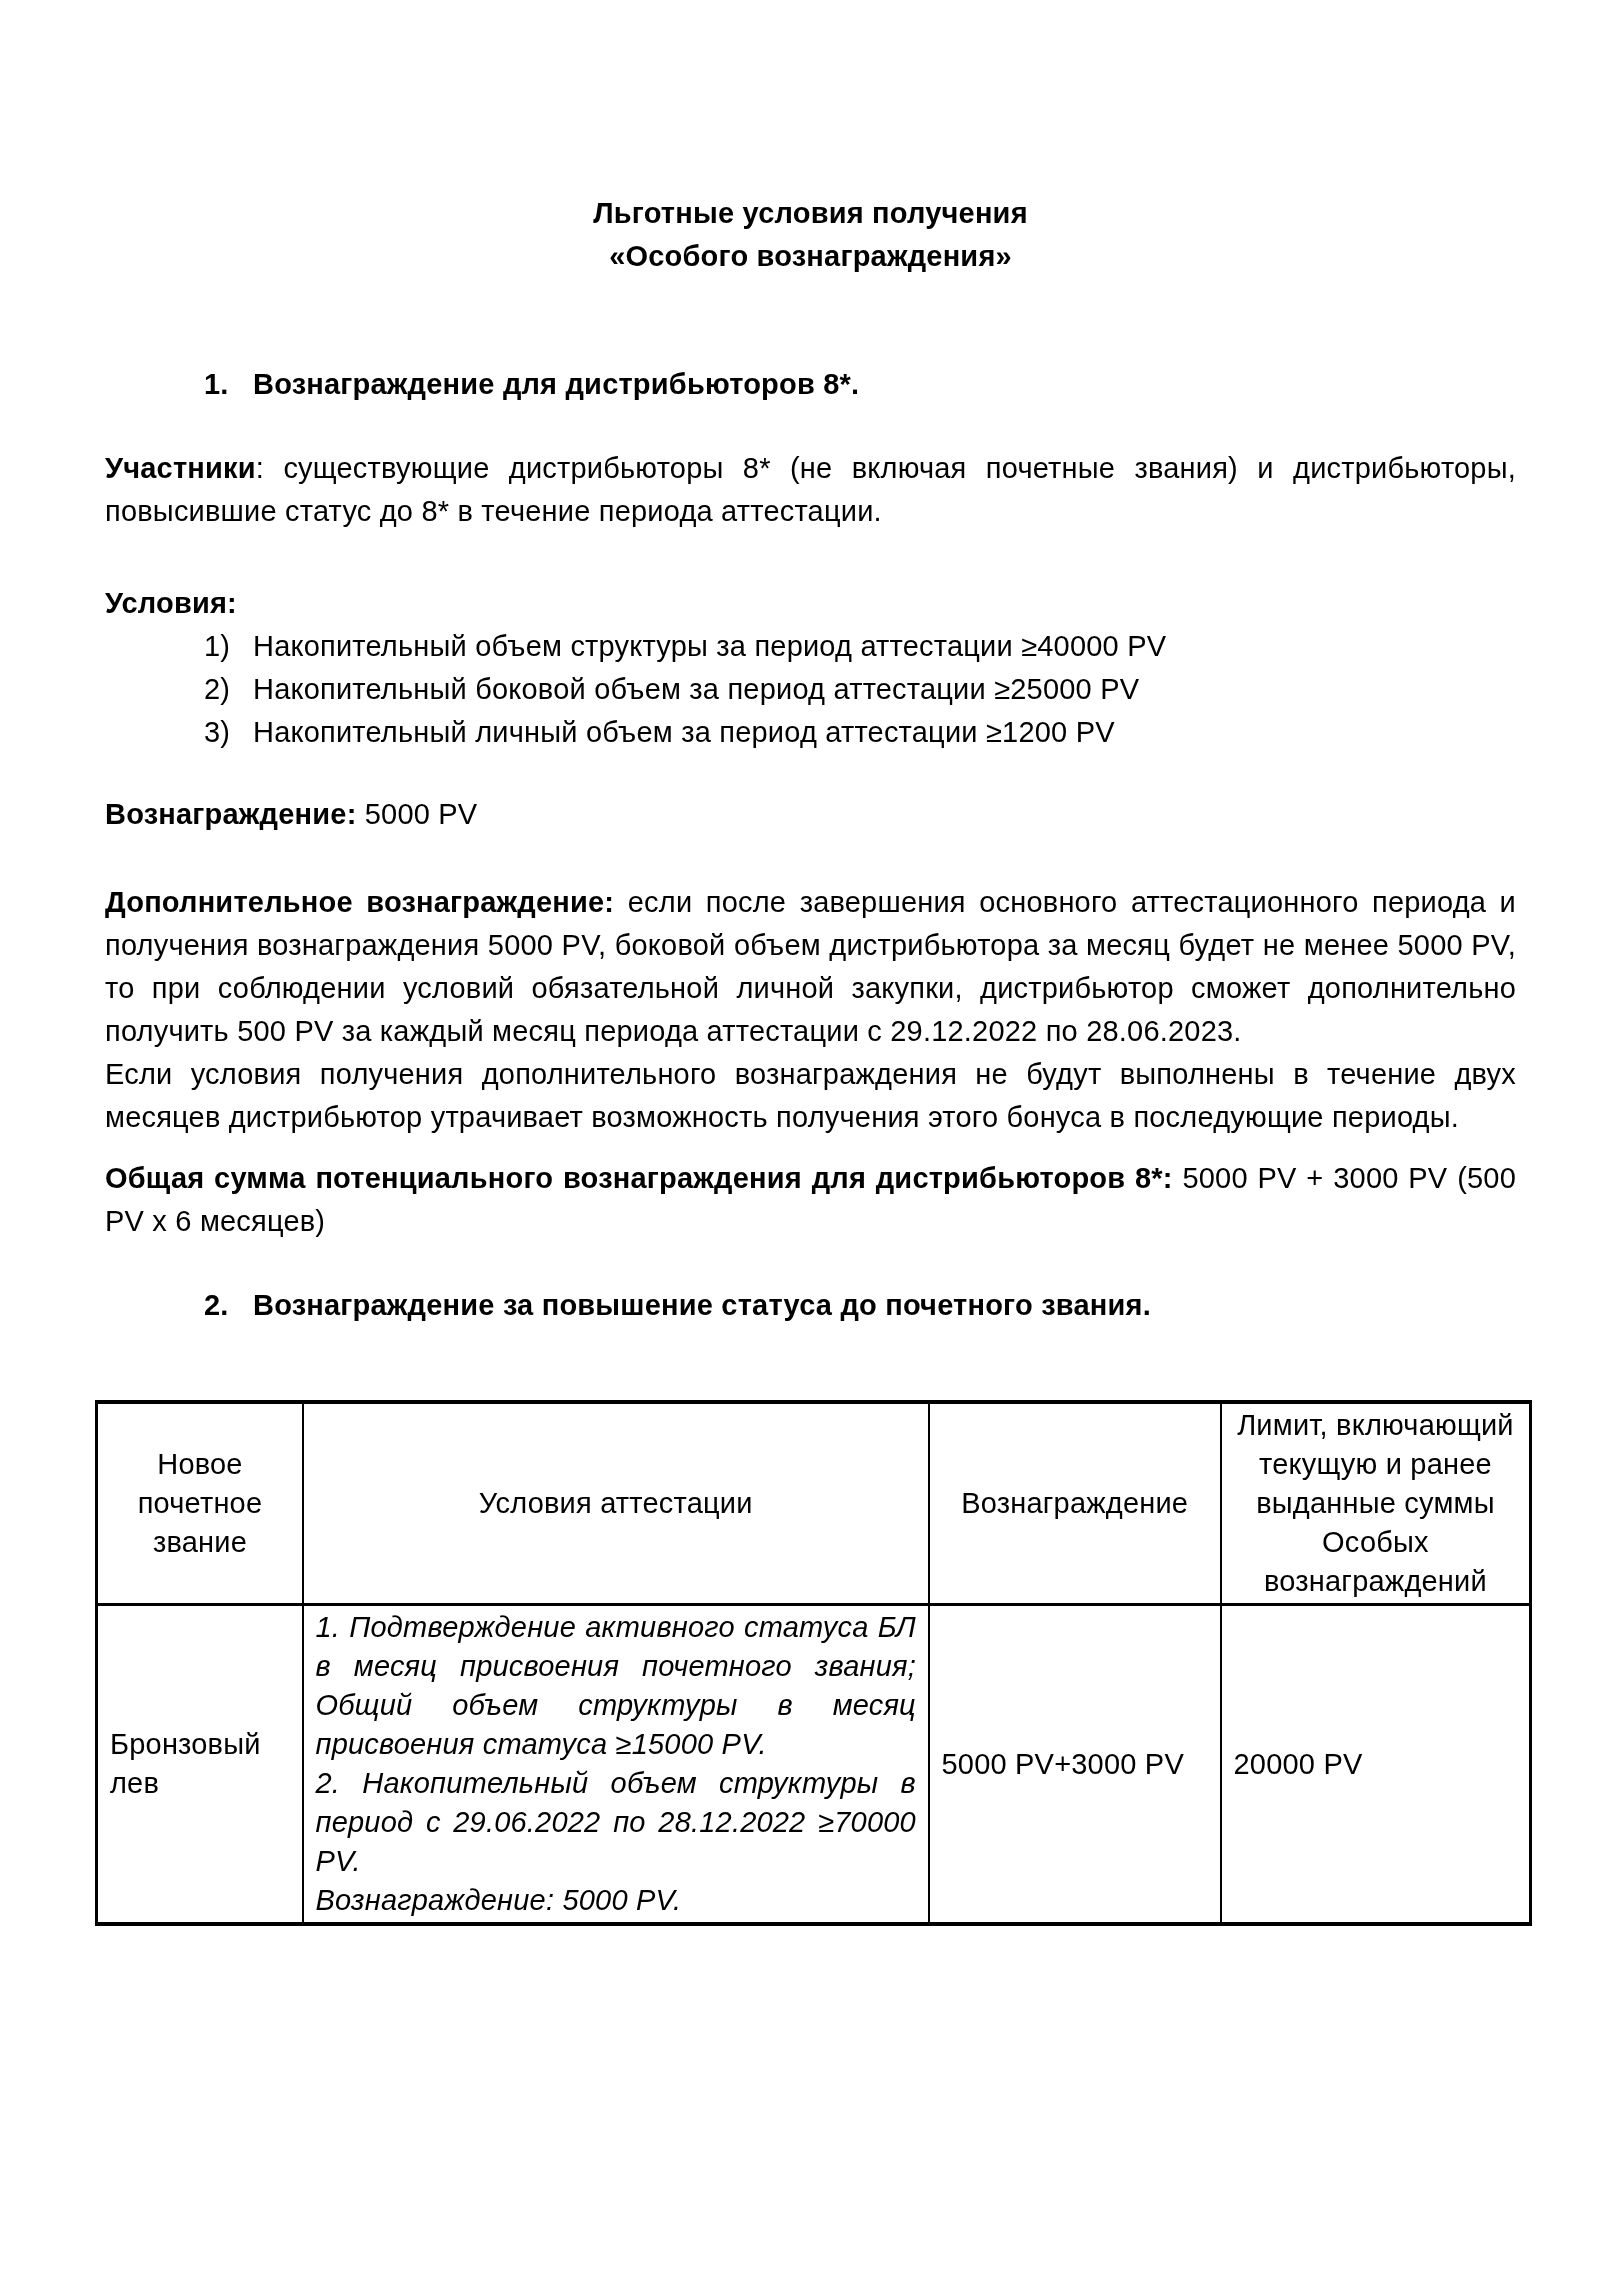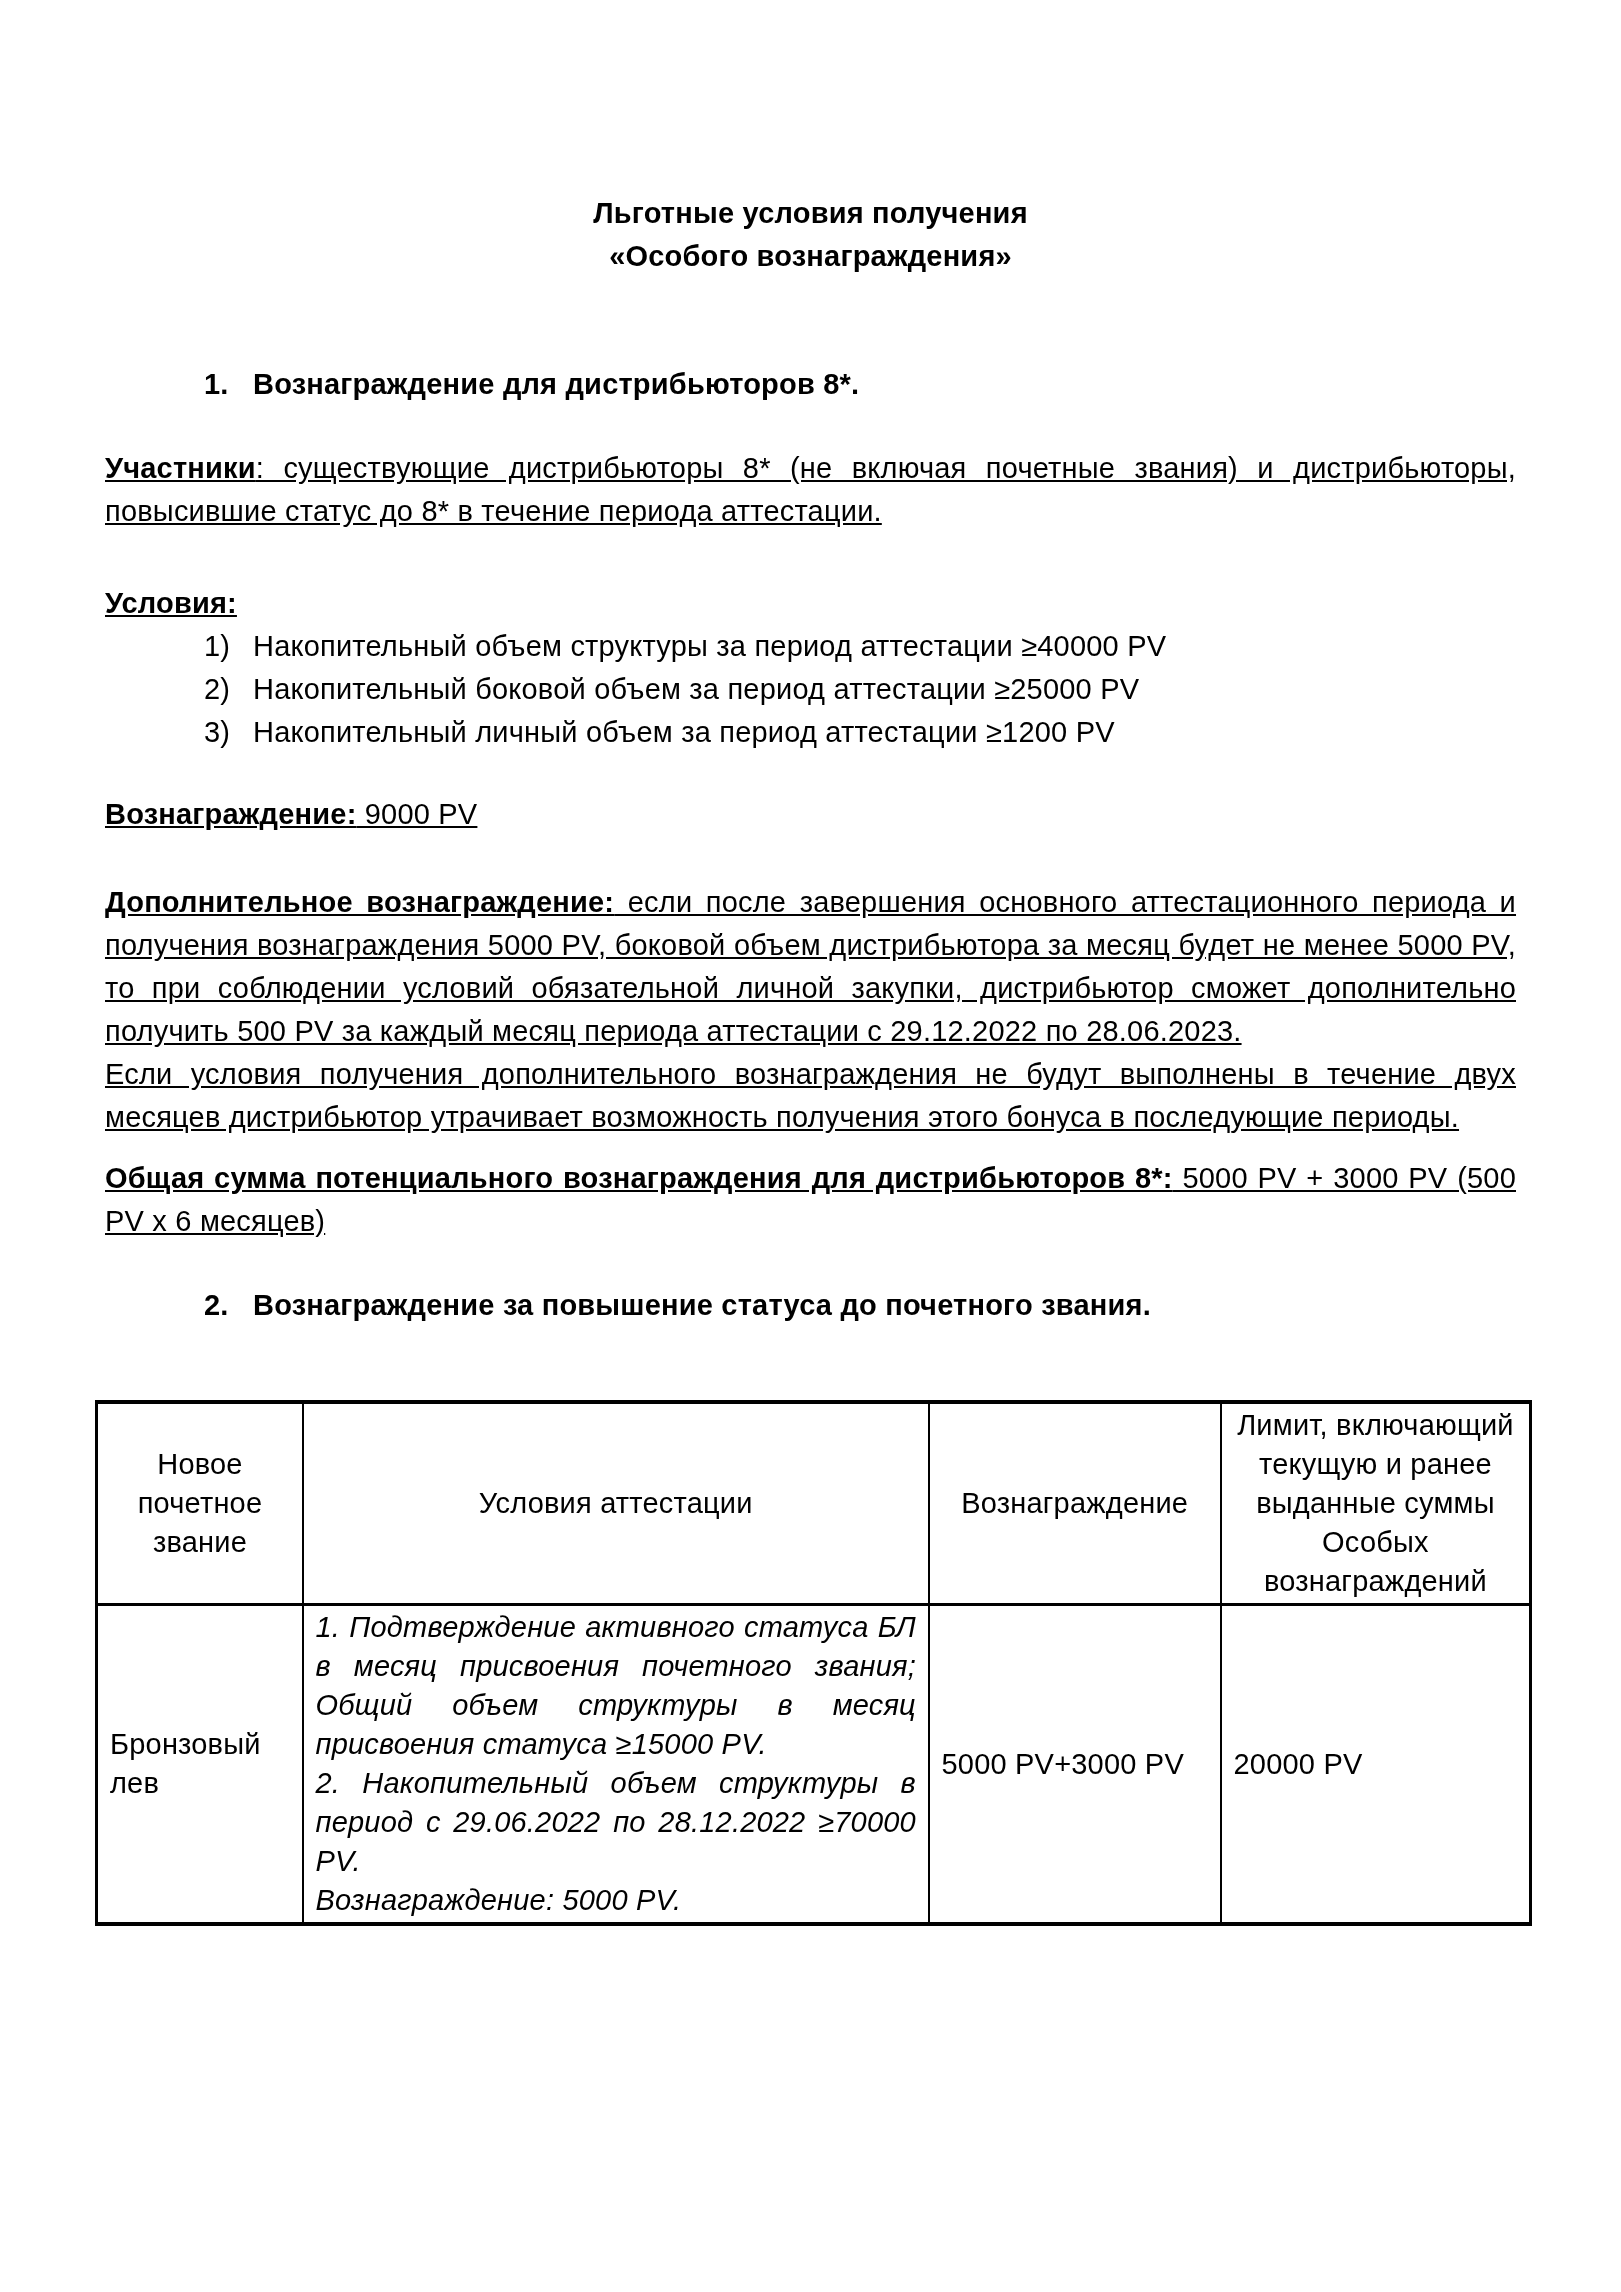--- a/index.html
+++ b/index.html
@@ -28,21 +28,20 @@
     font-weight: bold;
     margin-left: 99px;
   }
   .numbered-heading .num {
     width: 49px;
     flex: none;
   }
   .para {
     margin: 0;
     text-align: justify;
-    text-decoration: underline;
   }
   .bold { font-weight: bold; }
   .m-h1   { margin-top: 85px; }
   .m-part { margin-top: 41px; }
   .m-cond { margin-top: 49px; }
   .m-rew  { margin-top: 39px; }
   .m-add  { margin-top: 45px; }
   .m-tot  { margin-top: 18px; }
   .m-h2   { margin-top: 41px; }
   .cond-list { margin: 0; }
@@ -115,21 +114,21 @@
     <div class="cond-item">
       <span class="num">2)</span>
       <span>Накопительный боковой объем за период аттестации ≥25000 PV</span>
     </div>
     <div class="cond-item">
       <span class="num">3)</span>
       <span>Накопительный личный объем за период аттестации ≥1200 PV</span>
     </div>
   </div>
 
-  <p class="para m-rew"><span class="bold">Вознаграждение:</span><span> 9000 PV</span></p>
+  <p class="para m-rew"><span class="bold">Вознаграждение:</span><span> 5000 PV</span></p>
 
   <p class="para m-add"><span class="bold">Дополнительное вознаграждение:</span><span> если после завершения основного аттестационного периода и получения вознаграждения 5000 PV, боковой объем дистрибьютора за месяц будет не менее 5000 PV, то при соблюдении условий обязательной личной закупки, дистрибьютор сможет дополнительно получить 500 PV за каждый месяц периода аттестации с 29.12.2022 по 28.06.2023.</span></p>
 
   <p class="para">Если условия получения дополнительного вознаграждения не будут выполнены в течение двух месяцев дистрибьютор утрачивает возможность получения этого бонуса в последующие периоды.</p>
 
   <p class="para m-tot"><span class="bold">Общая сумма потенциального вознаграждения для дистрибьюторов 8*:</span><span> 5000 PV + 3000 PV (500 PV х 6 месяцев)</span></p>
 
   <div class="numbered-heading m-h2">
     <span class="num">2.</span>
     <span>Вознаграждение за повышение статуса до почетного звания.</span>

